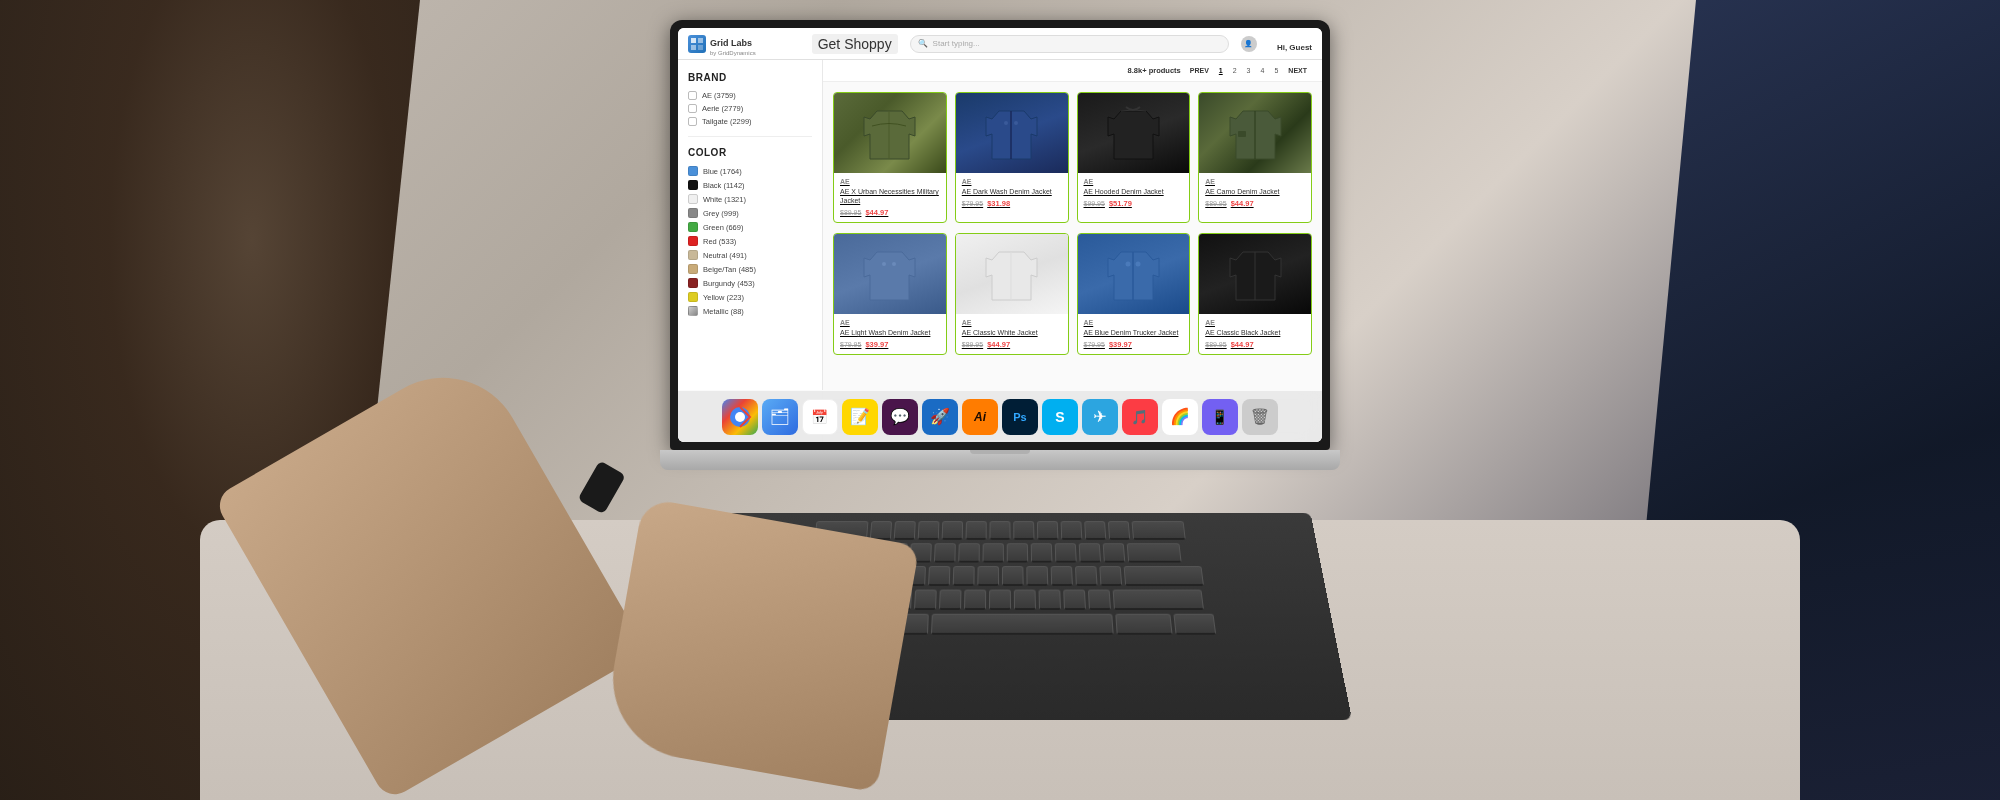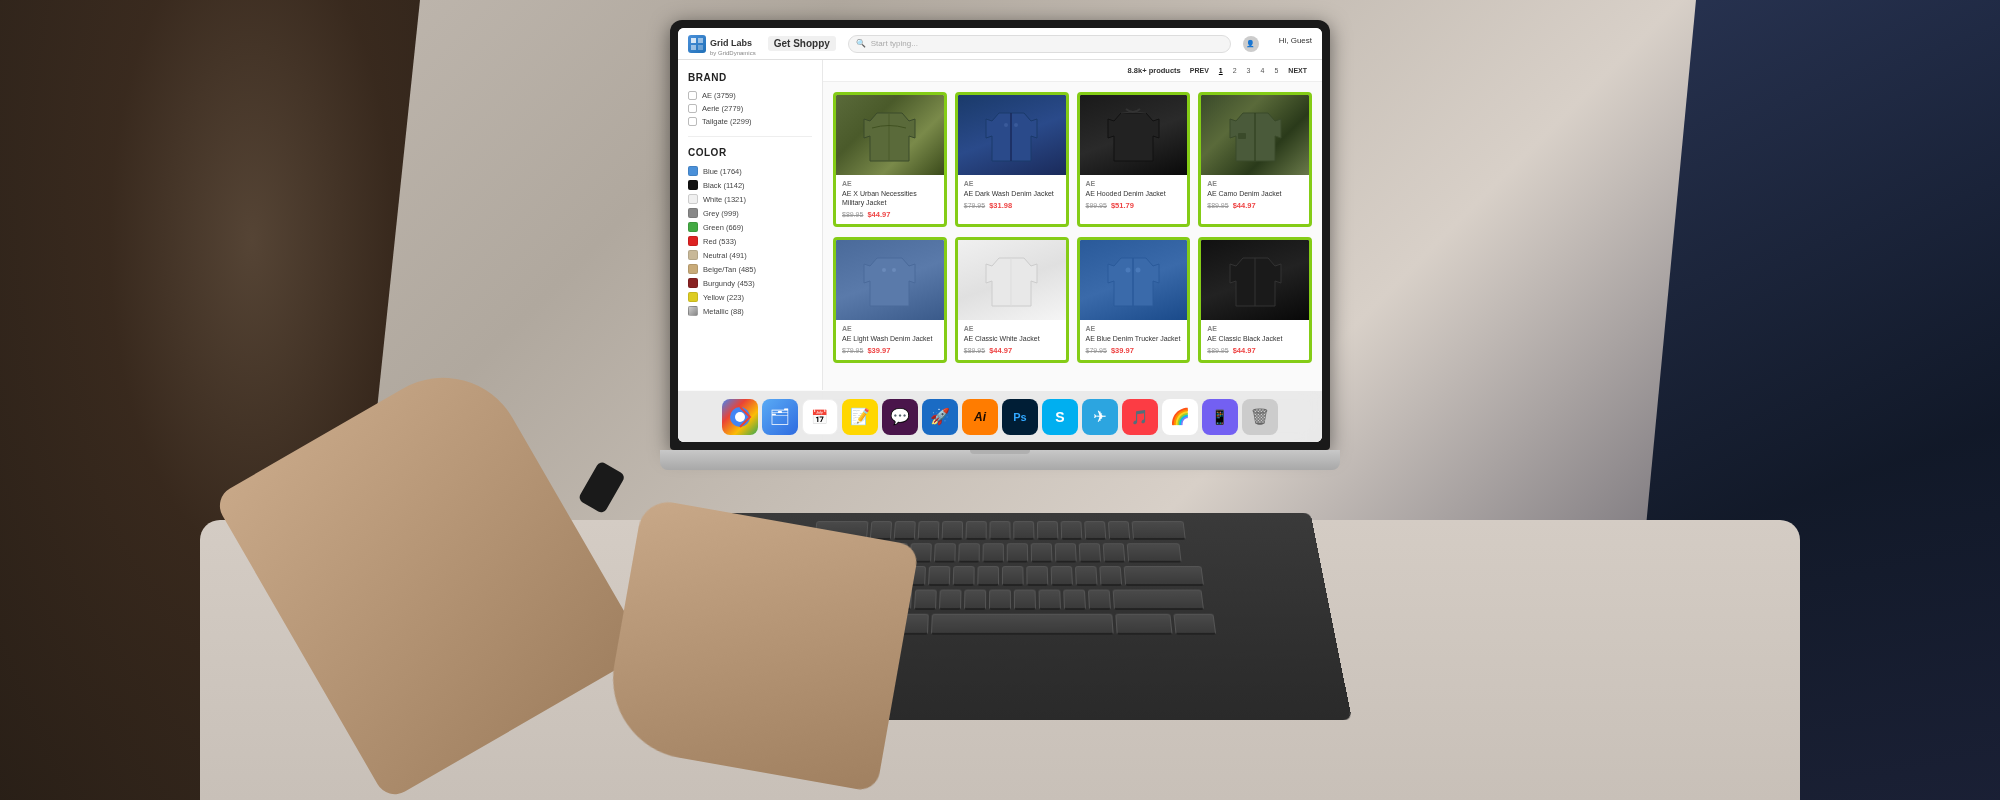--- a/index.html
+++ b/index.html
@@ -117,25 +117,26 @@
       line-height: 1;
     }
 
     .logo-sub {
       font-size: 6px;
       color: #888;
       display: block;
     }
 
     .app-nav-item {
-      font-size: 10px;
+      font-size: 14px;
       color: #333;
-      font-weight: 700;
+      font-weight: 400;
       padding: 2px 6px;
       border-radius: 3px;
+      margin-left: 44px;
     }
 
     .app-nav-item.active {
       background: #f0f0f0;
     }
 
     .search-bar {
       flex: 1;
       height: 18px;
       background: #f5f5f5;
@@ -147,24 +148,25 @@
       gap: 4px;
     }
 
     .search-bar span {
       font-size: 8px;
       color: #aaa;
     }
 
     .user-info {
       display: flex;
-      align-items: flex-start;
+      align-items: flex-end;
       gap: 20px;
       font-size: 8px;
       color: #333;
+      font-weight: bold;
     }
 
     .user-avatar {
       width: 16px;
       height: 16px;
       border-radius: 50%;
       background: #ccc;
       display: flex;
       align-items: center;
       justify-content: center;
@@ -281,22 +283,23 @@
     .product-grid {
       display: grid;
       grid-template-columns: repeat(4, 1fr);
       gap: 8px;
       padding: 10px;
     }
 
     .product-card {
       background: #fff;
       border-radius: 4px;
-      border: 3px solid #84cc16;
+      border: 1px solid #84cc16;
       overflow: hidden;
+      text-decoration: underline;
     }
 
     .product-img {
       width: 100%;
       height: 80px;
       display: flex;
       align-items: center;
       justify-content: center;
       overflow: hidden;
     }

